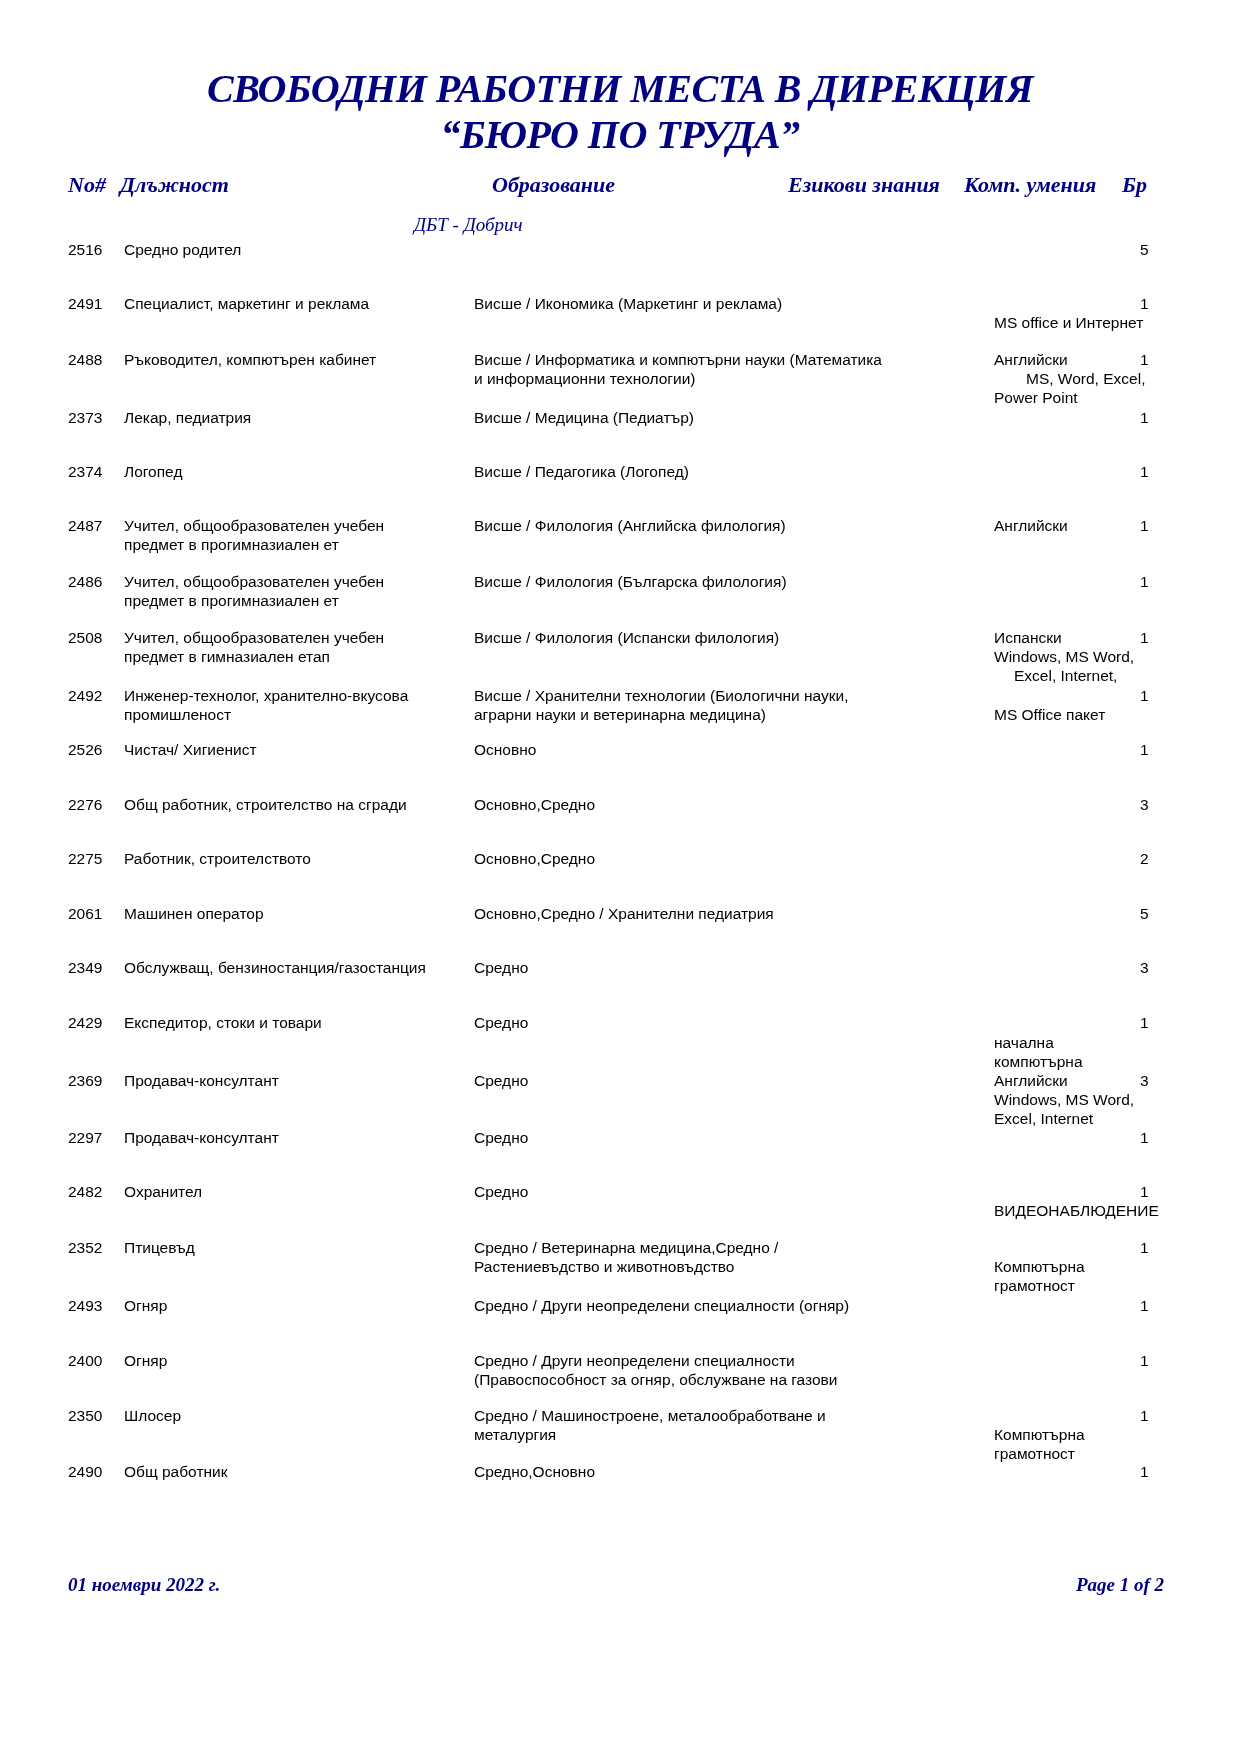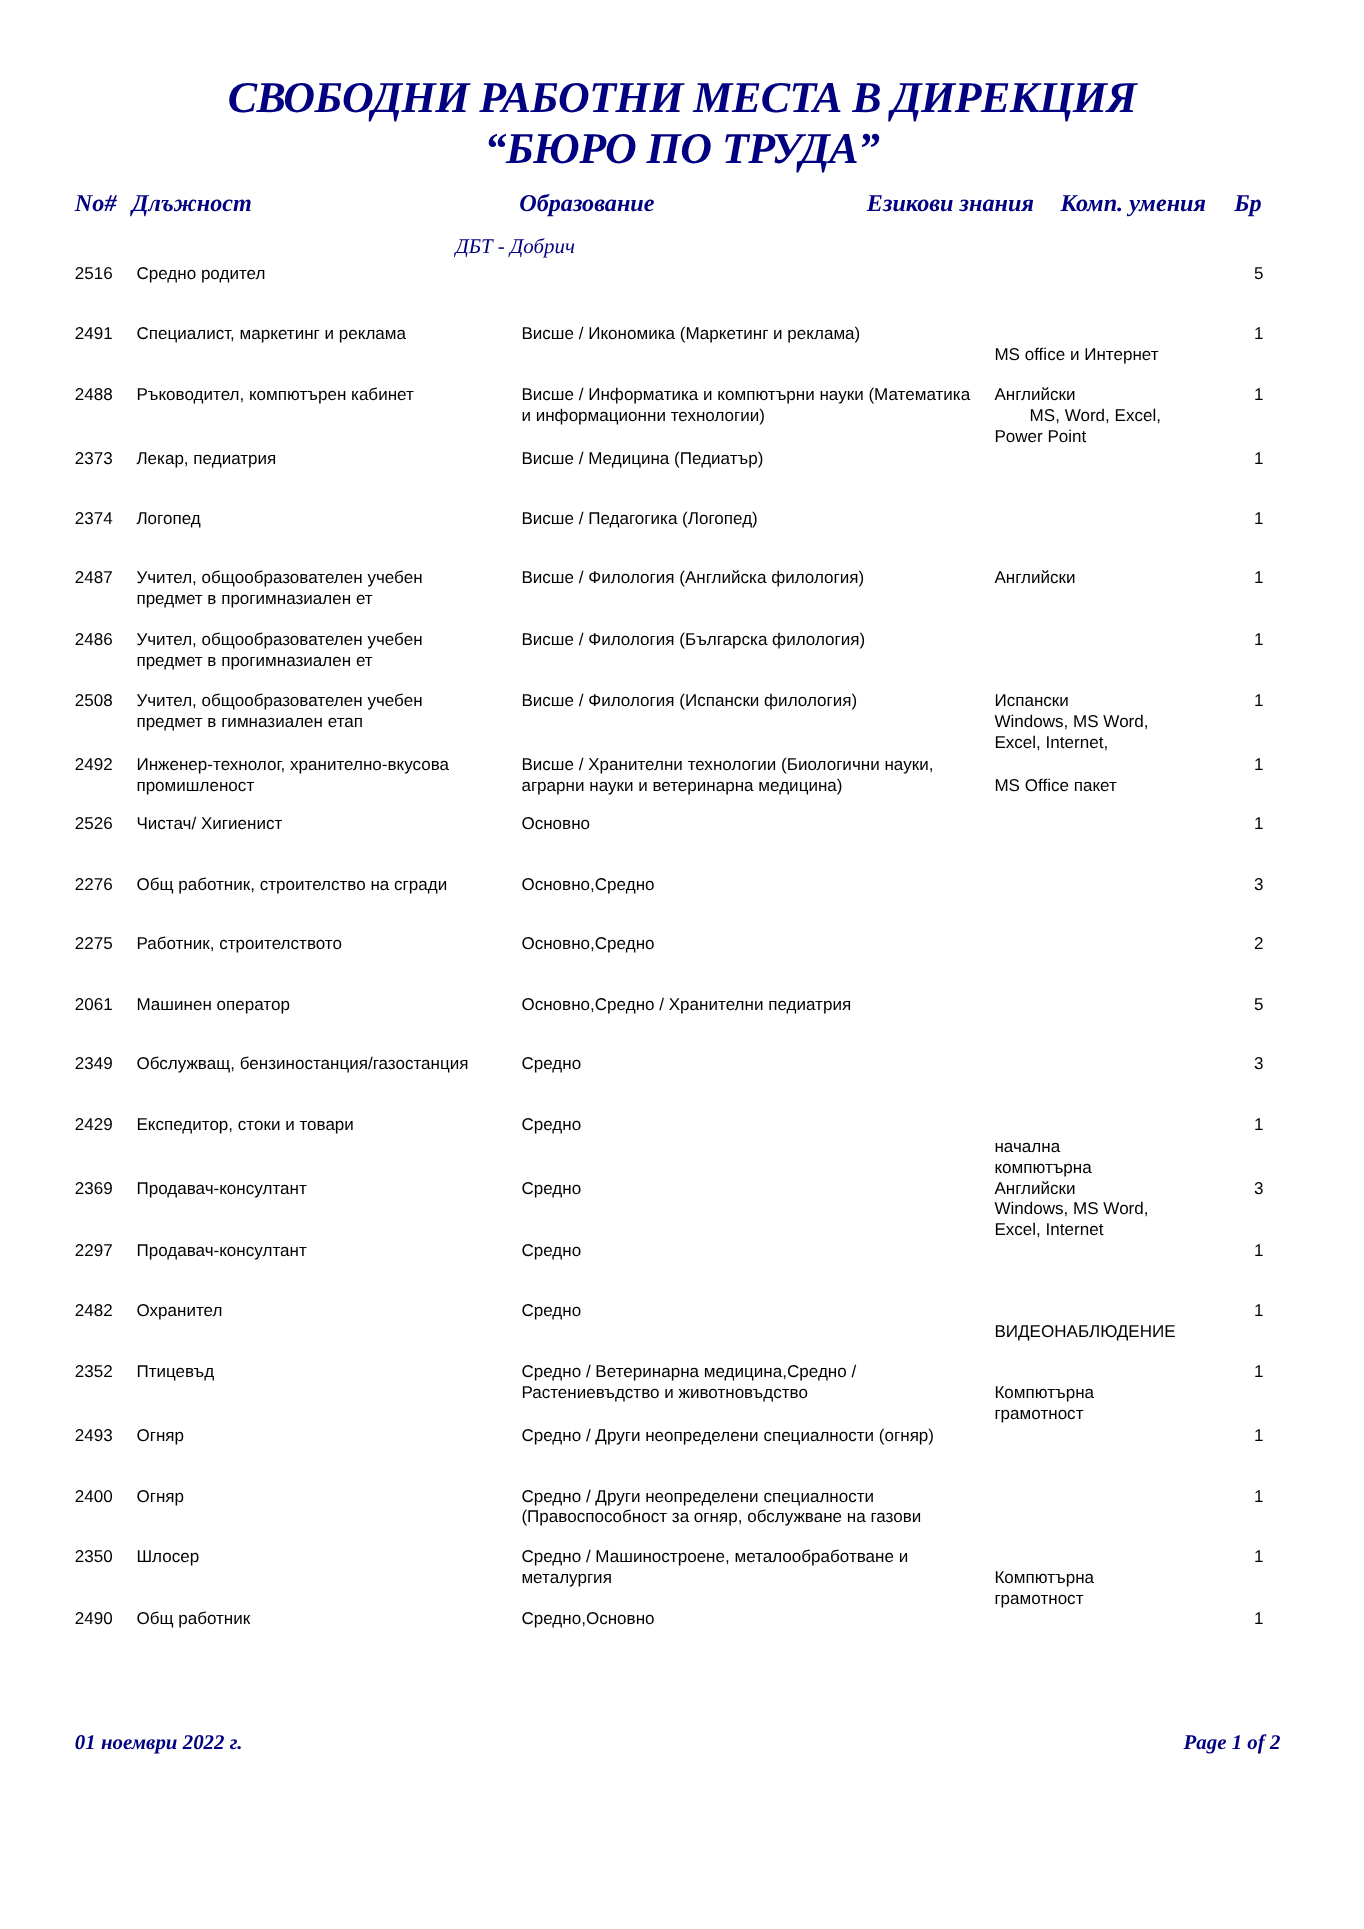--- a/index.html
+++ b/index.html
@@ -23,37 +23,37 @@
     }
     .row { position: absolute; left: 0; width: 1240px; }
     .cell {
       position: absolute; top: 0;
       font-family: "Liberation Sans", sans-serif; font-size: 15.5px; line-height: 19px;
       color: #000; white-space: nowrap;
     }
     .c-no { left: 68px; text-align: center; }
     .c-pos { left: 124px; }
     .c-edu { left: 474px; }
-    .c-comp { left: 904px; }
+    .c-comp { left: 994px; }
     .c-cnt { left: 1140px; }
     .footer {
       position: absolute; top: 1574px;
       font-family: "Liberation Serif", serif; font-weight: bold; font-style: italic;
       color: #000080; font-size: 19px; line-height: 22px;
     }
   </style>
 </head>
 <body>
 
 <div class="title t1">СВОБОДНИ РАБОТНИ МЕСТА В ДИРЕКЦИЯ</div>
 <div class="title t2">“БЮРО ПО ТРУДА”</div>
 
 <div class="hdr" style="left:68px">No#</div>
 <div class="hdr" style="left:120px">Длъжност</div>
-<div class="hdr" style="left:472px">Образование</div>
+<div class="hdr" style="left:492px">Образование</div>
 <div class="hdr" style="left:788px">Езикови знания</div>
 <div class="hdr" style="left:964px">Комп. умения</div>
 <div class="hdr" style="left:1122px">Бр</div>
 
 <div class="branch">ДБТ - Добрич</div>
 
 <div id="rows">
     <div class="row" style="top: 240px;">
       <div class="cell c-no">2516</div>
       <div class="cell c-pos">
@@ -146,21 +146,21 @@
       <div class="cell c-pos">
         <div>Учител, общообразователен учебен</div>
         <div>предмет в гимназиален етап</div>
       </div>
       <div class="cell c-edu">
         <div>Висше / Филология (Испански филология)</div>
       </div>
       <div class="cell c-comp" style="top: 0px;">
         <div style="min-height: 19px;">Испански</div>
         <div style="min-height: 19px;">Windows, MS Word,</div>
-        <div style="min-height: 19px;">Excel, Internet,</div>
+        <div style="min-height: 19px; margin-left: 20px;">Excel, Internet,</div>
       </div>
       <div class="cell c-cnt">1</div>
     </div>
     <div class="row" style="top: 686px;">
       <div class="cell c-no">2492</div>
       <div class="cell c-pos">
         <div>Инженер-технолог, хранително-вкусова</div>
         <div>промишленост</div>
       </div>
       <div class="cell c-edu">

